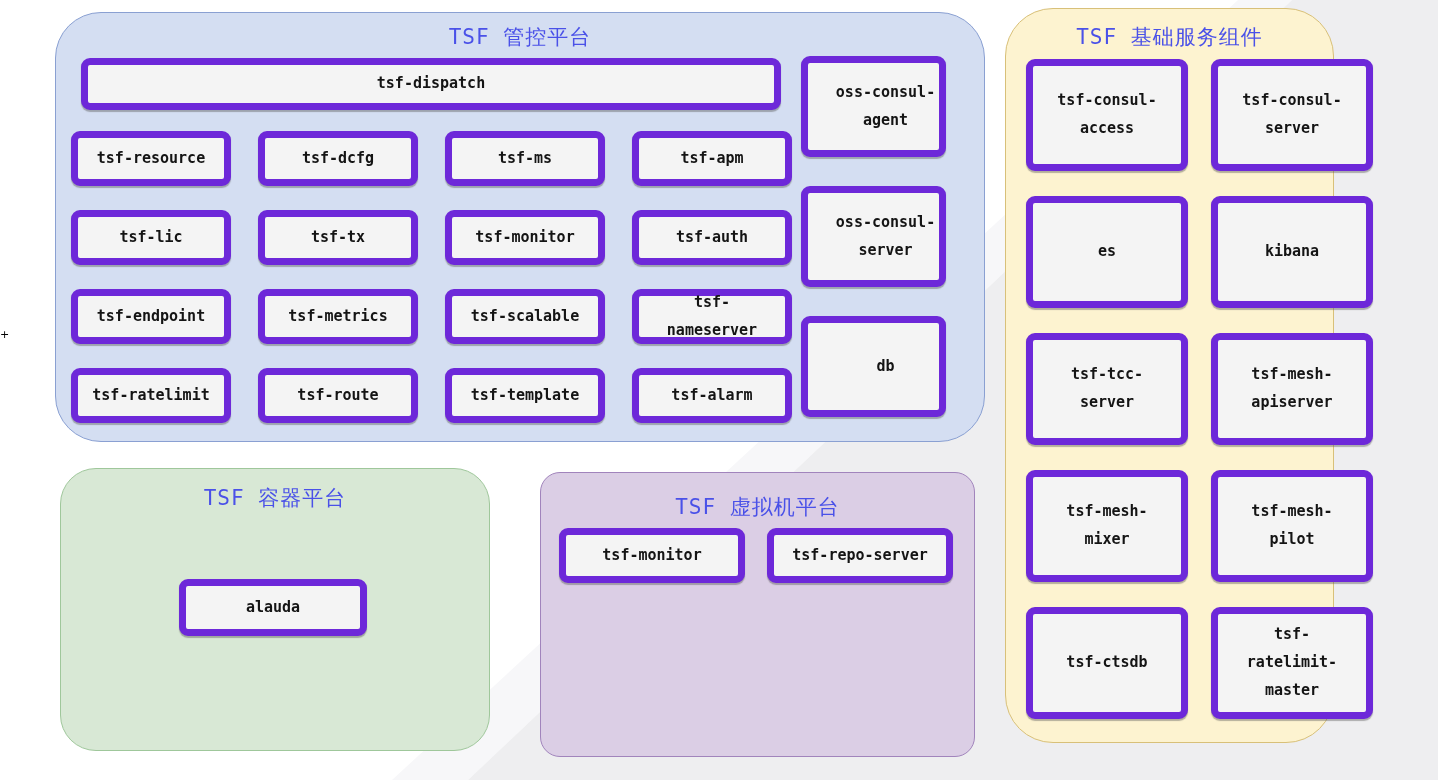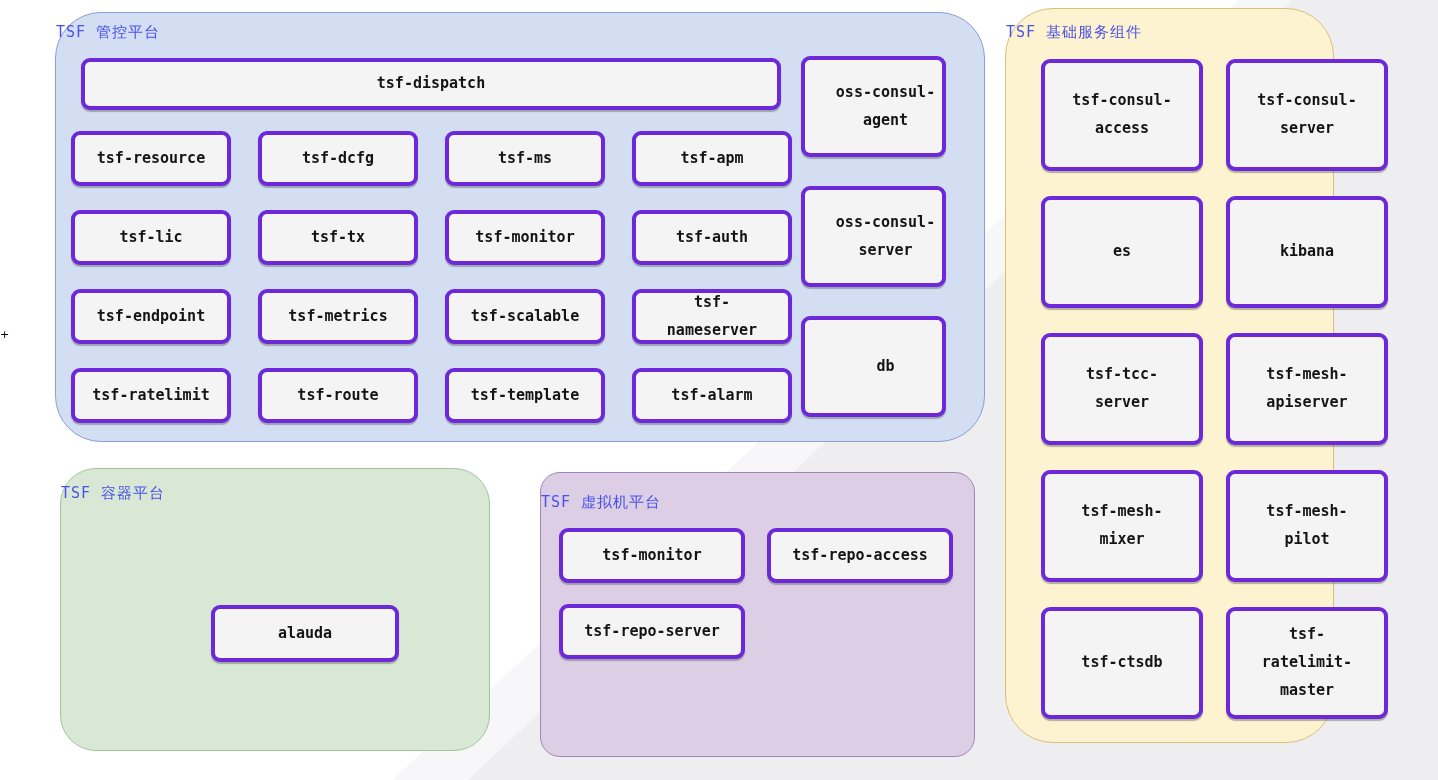--- a/index.html
+++ b/index.html
@@ -22,22 +22,22 @@
     background: #eeeef0;
     clip-path: polygon(1292px 0px, 1438px 0px, 1438px 780px, 468px 780px);
   }
   .panel {
     position: absolute;
     box-sizing: border-box;
   }
   .panel-title {
     position: absolute;
     left: 0; right: 0;
-    text-align: left;
-    font-size: 15px;
+    text-align: center;
+    font-size: 21px;
     font-weight: normal;
     color: #4a51e8;
     letter-spacing: 1px;
     white-space: pre;
   }
   .panel-control {
     left: 55px; top: 12px; width: 930px; height: 430px;
     background: #d4def2;
     border: 1.5px solid #8aa0d2;
     border-radius: 46px;
@@ -57,21 +57,21 @@
   }
   .panel-vm {
     left: 540px; top: 472px; width: 435px; height: 285px;
     background: #dbcee5;
     border: 1.5px solid #a184bc;
     border-radius: 20px;
   }
   .service-box {
     box-sizing: border-box;
     background: #f4f4f4;
-    border: 4px solid #6d28d9;
+    border: 7px solid #6d28d9;
     border-radius: 9px;
     box-shadow: 0 1.5px 1px rgba(90,90,90,0.45);
     display: flex;
     align-items: center;
     justify-content: center;
     text-align: center;
     font-size: 15px;
     font-weight: bold;
     color: #141414;
     line-height: 1.85;
@@ -96,35 +96,34 @@
     left: 745px; top: 43px;
     width: 145px;
     display: flex;
     flex-direction: column;
     gap: 29px;
   }
   .control-side .service-box { height: 101px; padding-left: 24px; }
   
   .base-grid {
     position: absolute;
-    left: 35px; top: 50px;
+    left: 20px; top: 50px;
     display: grid;
     grid-template-columns: repeat(2, 162px);
     grid-auto-rows: 112px;
     column-gap: 23px;
     row-gap: 25px;
   }
   
   .container-grid {
     position: absolute;
-    left: 118px; top: 136px;
+    left: 118px; top: 110px;
     display: grid;
     grid-template-columns: 188px;
     grid-auto-rows: 57px;
-    margin-left: 32px;
   }
   
   .vm-grid {
     position: absolute;
     left: 18px; top: 55px;
     display: grid;
     grid-template-columns: repeat(2, 186px);
     grid-auto-rows: 55px;
     column-gap: 22px;
     row-gap: 21px;
@@ -208,18 +207,17 @@
     <div class="panel-title" style="top:15px;">TSF 容器平台</div>
     <div class="container-grid">
         <div class="service-box">alauda</div>
       </div>
   </div>
 
   <div class="panel panel-vm">
     <div class="panel-title" style="top:20px;">TSF 虚拟机平台</div>
     <div class="vm-grid">
         <div class="service-box">tsf-monitor</div>
-        <div class="service-box">tsf-repo-access</div>
         <div class="service-box">tsf-repo-server</div>
       </div>
   </div>
 
 </div>
 
 </body></html>

